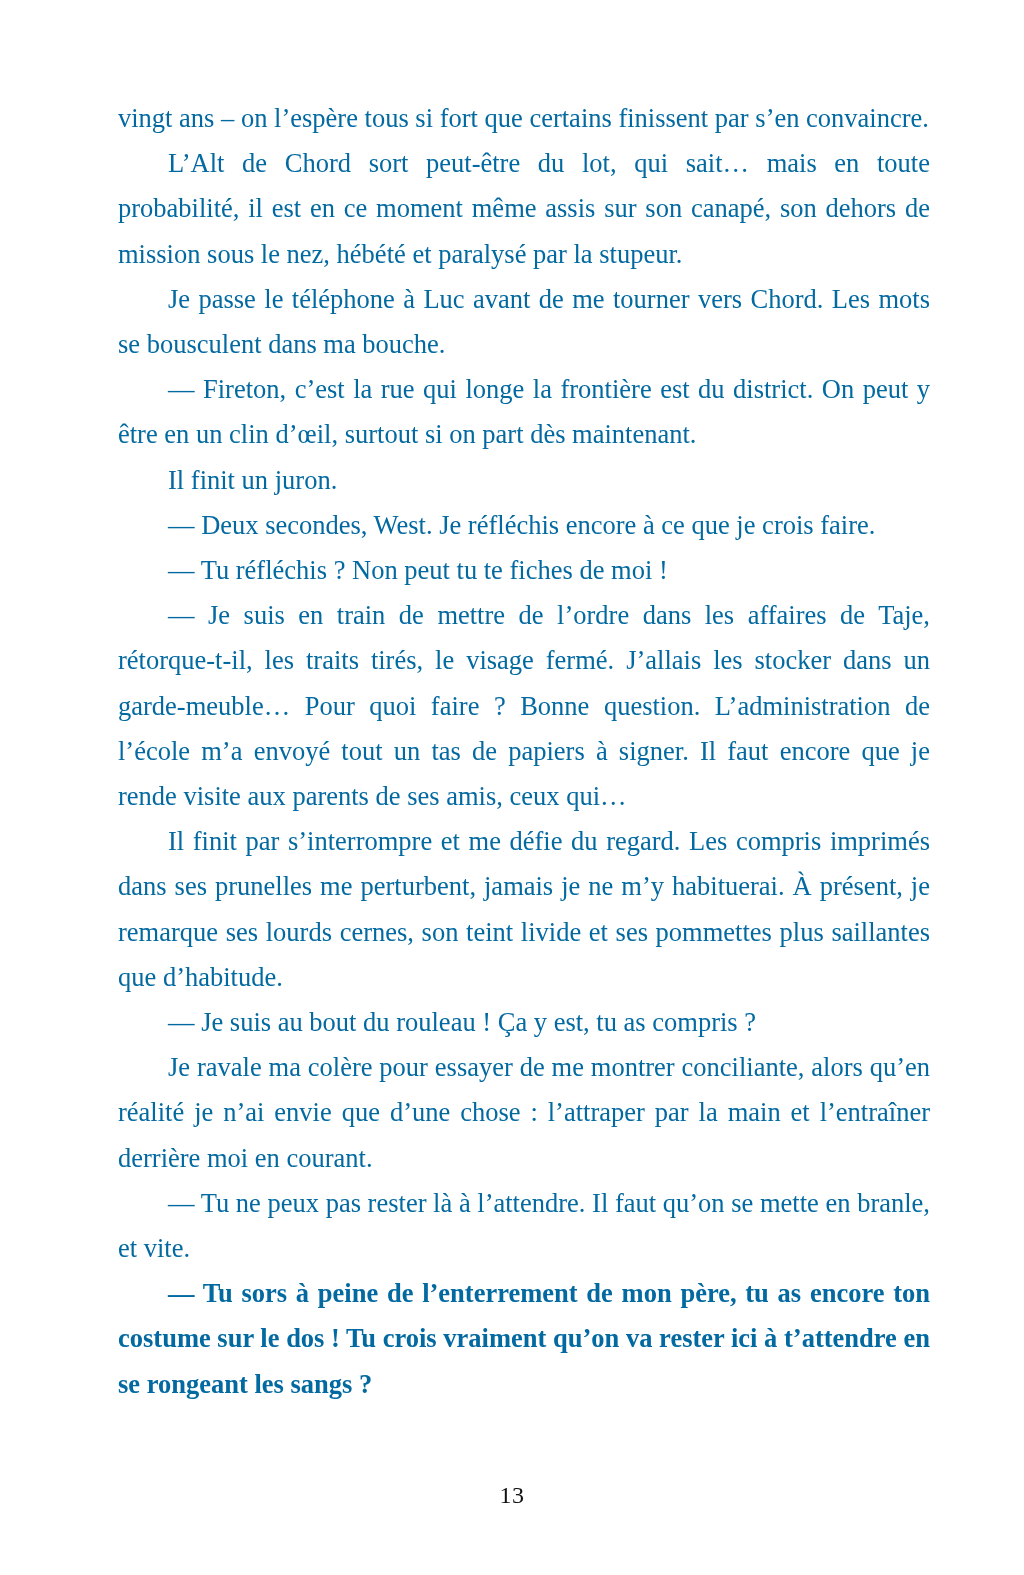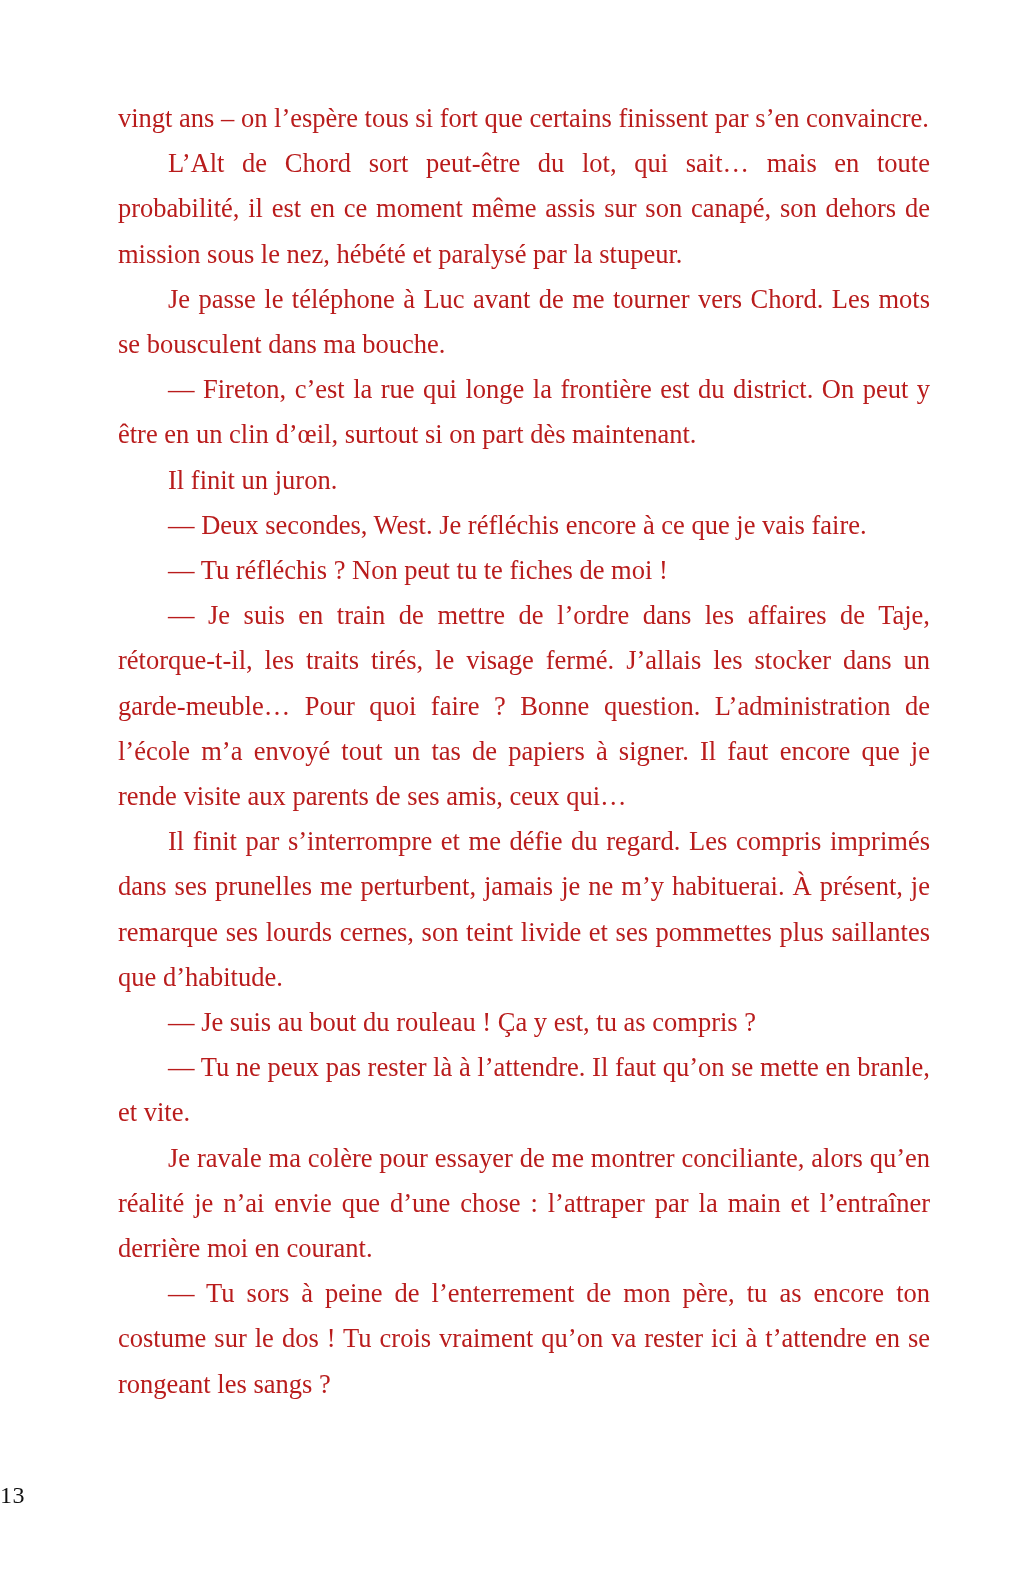--- a/index.html
+++ b/index.html
@@ -16,68 +16,69 @@
     box-sizing: border-box;
   }
   .text-block {
     position: absolute;
     left: 118px;
     top: 96px;
     width: 812px;
     font-family: "Liberation Serif", "DejaVu Serif", serif;
     font-size: 26.5px;
     line-height: 45.2px;
-    color: #b91c1c;
+    color: #0369a1;
     text-align: justify;
     text-justify: inter-word;
     -webkit-font-smoothing: antialiased;
   }
   .para {
     margin: 0;
     text-indent: 50px;
     text-align: justify;
     hyphens: manual;
   }
   .para.no-indent {
     text-indent: 0;
   }
   .para:last-of-type {
     text-align: justify;
+    font-weight: bold;
   }
   
   .folio {
     position: absolute;
     left: 0;
     top: 1482px;
     width: 1024px;
-    text-align: left;
+    text-align: center;
     font-family: "Liberation Serif", "DejaVu Serif", serif;
     font-size: 24px;
     color: #111111;
     letter-spacing: 0.5px;
   }
 </style>
 </head>
 <body>
 
 <div class="page">
 
   <div class="text-block">
 
     <p class="para no-indent">vingt ans – on l’espère tous si fort que certains finissent par s’en convaincre.</p>
     <p class="para">L’Alt de Chord sort peut-être du lot, qui sait… mais en toute probabilité, il est en ce moment même assis sur son canapé, son dehors de mission sous le nez, hébété et paralysé par la stupeur.</p>
     <p class="para">Je passe le téléphone à Luc avant de me tourner vers Chord. Les mots se bousculent dans ma bouche.</p>
     <p class="para">— Fireton, c’est la rue qui longe la frontière est du district. On peut y être en un clin d’œil, surtout si on part dès maintenant.</p>
     <p class="para">Il finit un juron.</p>
-    <p class="para">— Deux secondes, West. Je réfléchis encore à ce que je vais faire.</p>
+    <p class="para">— Deux secondes, West. Je réfléchis encore à ce que je crois faire.</p>
     <p class="para">— Tu réfléchis ? Non peut tu te fiches de moi !</p>
     <p class="para">— Je suis en train de mettre de l’ordre dans les affaires de Taje, rétorque-t-il, les traits tirés, le visage fermé. J’allais les stocker dans un garde-meuble… Pour quoi faire ? Bonne question. L’adminis­tration de l’école m’a envoyé tout un tas de papiers à signer. Il faut encore que je rende visite aux parents de ses amis, ceux qui…</p>
     <p class="para">Il finit par s’interrompre et me défie du regard. Les compris imprimés dans ses prunelles me perturbent, jamais je ne m’y habituerai. À présent, je remarque ses lourds cernes, son teint livide et ses pommettes plus saillantes que d’habitude.</p>
     <p class="para">— Je suis au bout du rouleau ! Ça y est, tu as compris ?</p>
+    <p class="para">Je ravale ma colère pour essayer de me montrer conciliante, alors qu’en réalité je n’ai envie que d’une chose : l’attraper par la main et l’entraîner derrière moi en courant.</p>
     <p class="para">— Tu ne peux pas rester là à l’attendre. Il faut qu’on se mette en branle, et vite.</p>
-    <p class="para">Je ravale ma colère pour essayer de me montrer conciliante, alors qu’en réalité je n’ai envie que d’une chose : l’attraper par la main et l’entraîner derrière moi en courant.</p>
     <p class="para">— Tu sors à peine de l’enterrement de mon père, tu as encore ton costume sur le dos ! Tu crois vraiment qu’on va rester ici à t’attendre en se rongeant les sangs ?</p>
 
   </div>
 
   <div class="folio">13</div>
 
 </div>
 
 </body></html>

